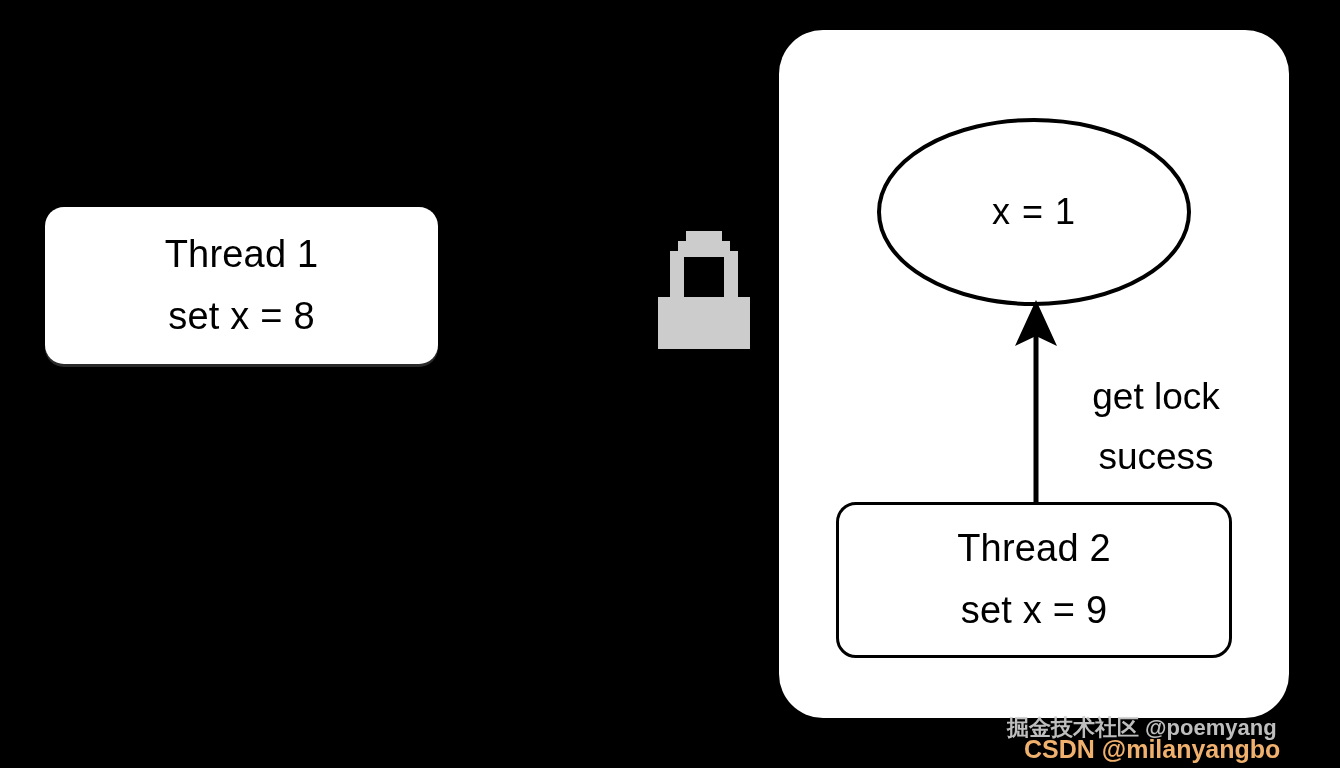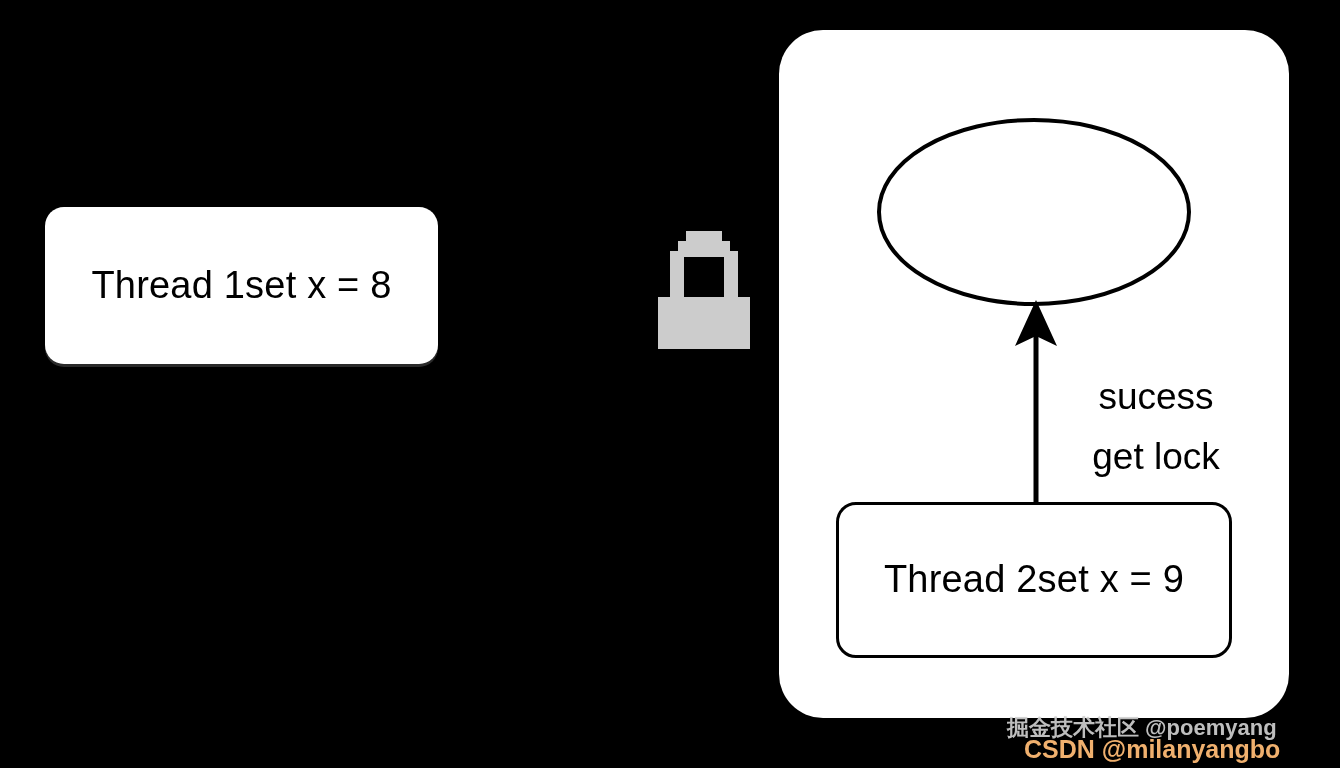--- a/index.html
+++ b/index.html
@@ -20,20 +20,21 @@
   .thread1-box {
     position: absolute;
     left: 45px;
     top: 207px;
     width: 393px;
     height: 157px;
     background: #ffffff;
     border-radius: 19px;
     box-shadow: 0 3px 0 0 #2a2a2a;
     display: flex;
+    flex-direction: column;
     align-items: center;
     justify-content: center;
     box-sizing: border-box;
   }
   .thread1-box .line {
     color: #000000;
     font-size: 38px;
     line-height: 1.62;
     letter-spacing: 0.2px;
     white-space: nowrap;
@@ -109,20 +110,21 @@
   .thread2-box {
     position: absolute;
     left: 836px;
     top: 502px;
     width: 396px;
     height: 156px;
     background: #ffffff;
     border: 3px solid #000000;
     border-radius: 20px;
     display: flex;
+    flex-direction: column;
     align-items: center;
     justify-content: center;
     box-sizing: border-box;
   }
   .thread2-box .line {
     color: #000000;
     font-size: 38px;
     line-height: 1.62;
     letter-spacing: 0.2px;
     white-space: nowrap;
@@ -189,31 +191,32 @@
     </svg>
   </div>
 
   <div class="lock-region"></div>
 
   <div class="value-ellipse">
     <svg width="316" height="190" viewBox="0 0 316 190" xmlns="http://www.w3.org/2000/svg">
       <ellipse cx="158" cy="95" rx="155" ry="92" fill="#ffffff" stroke="#000000" stroke-width="4"></ellipse>
     </svg>
   </div>
+  <div class="value-ellipse-label">x = 1</div>
 
   <div class="get-lock-arrow">
     <svg width="62" height="208" viewBox="0 0 62 208" xmlns="http://www.w3.org/2000/svg">
       <line x1="31" y1="205" x2="31" y2="34" stroke="#000000" stroke-width="5"></line>
       <path d="M31 2 L52 48 L31 38 L10 48 Z" fill="#000000"></path>
     </svg>
   </div>
 
   <div class="arrow-label">
+    <div>get lock</div>
     <div>sucess</div>
-    <div>get lock</div>
   </div>
 
   <div class="thread2-box">
     <div class="line">Thread 2</div>
     <div class="line">set x = 9</div>
   </div>
 
   <div class="watermark watermark-juejin">掘金技术社区 @poemyang</div>
   <div class="watermark watermark-csdn">CSDN @milanyangbo</div>
 

